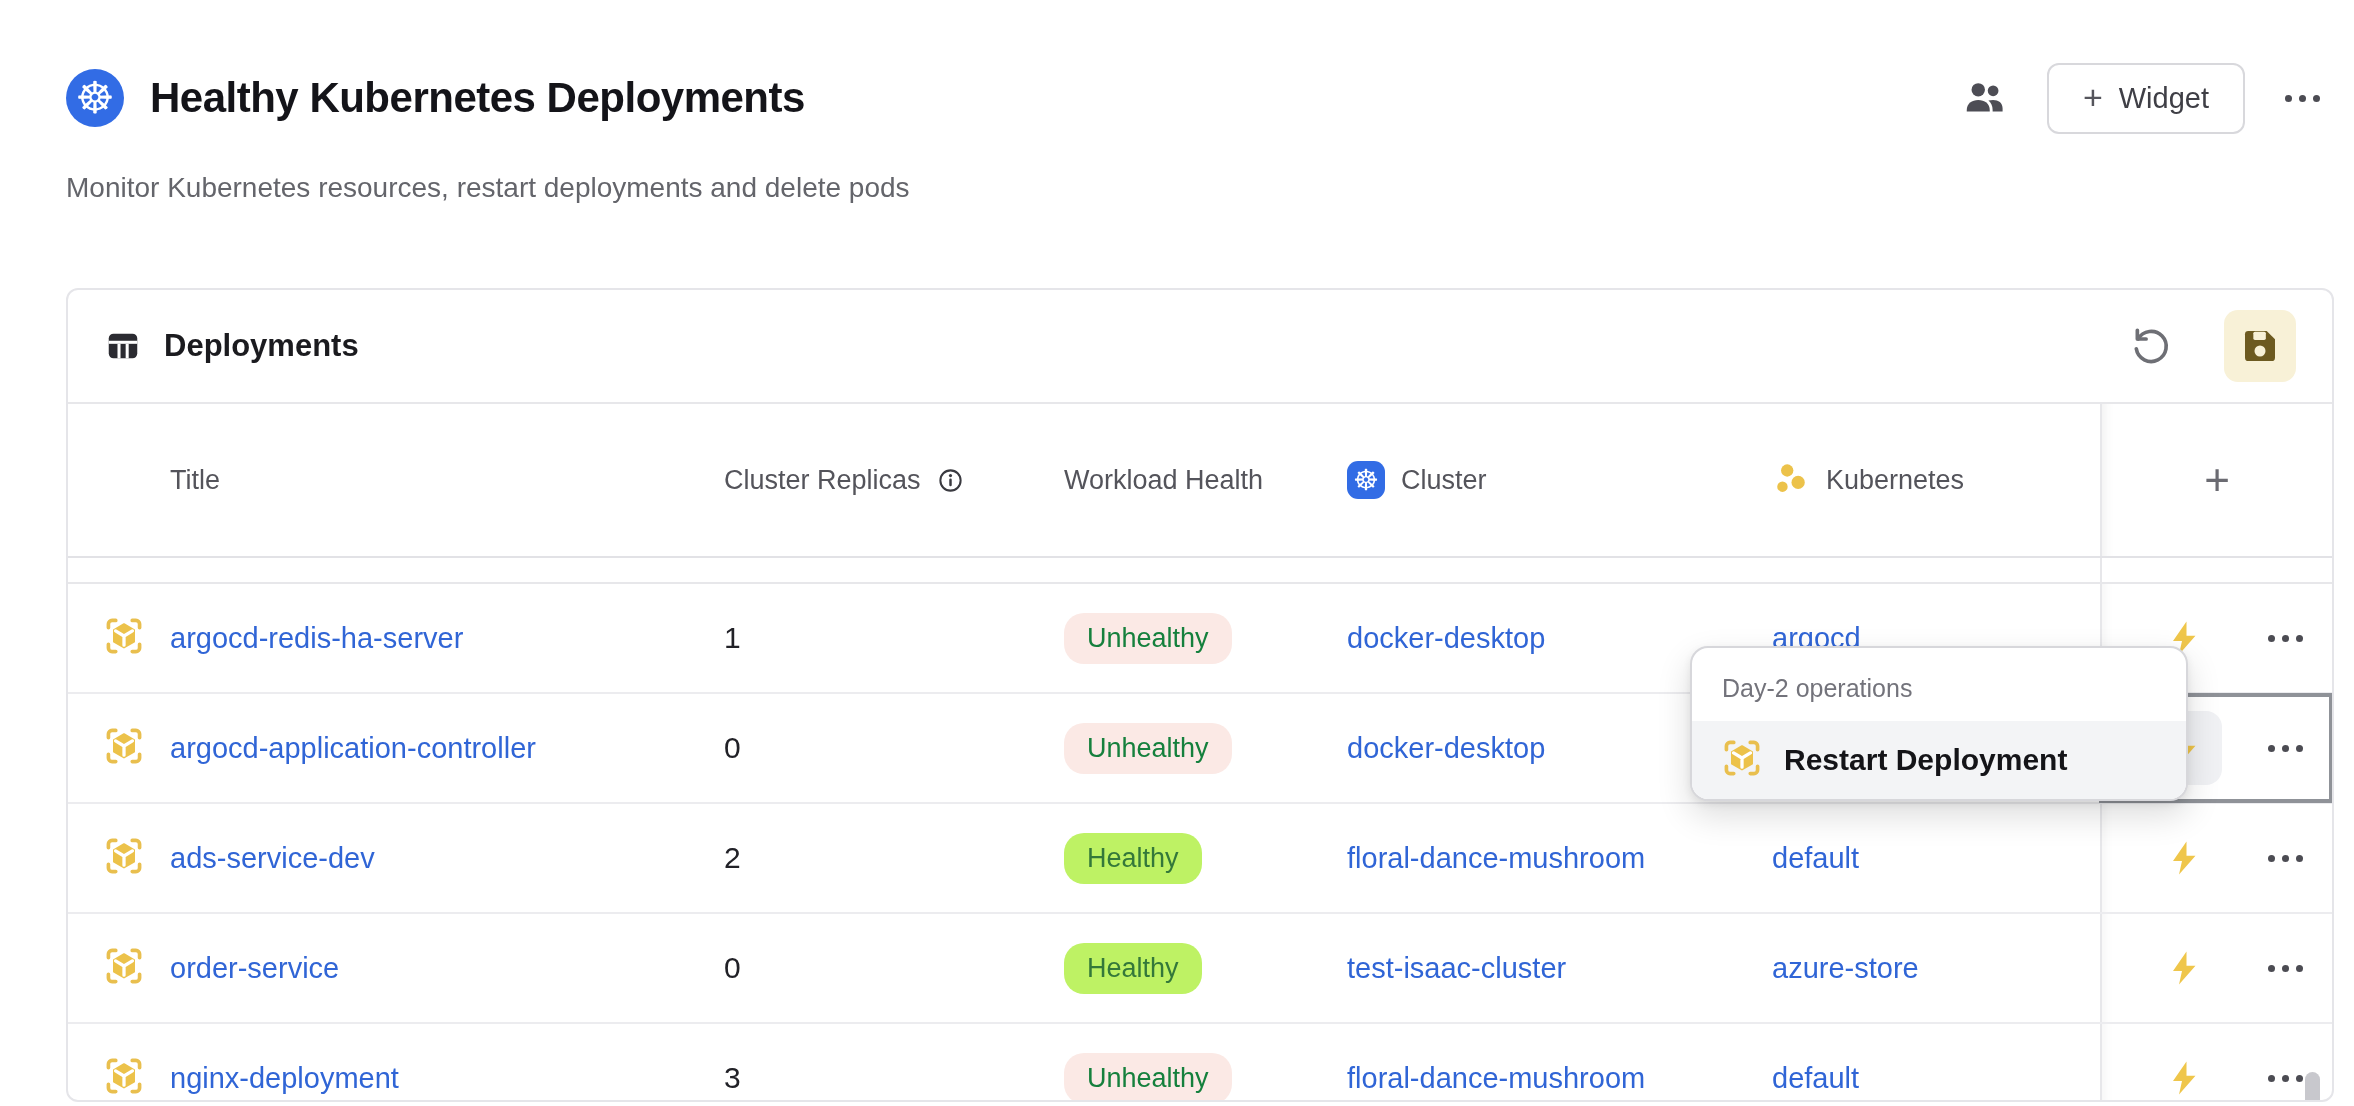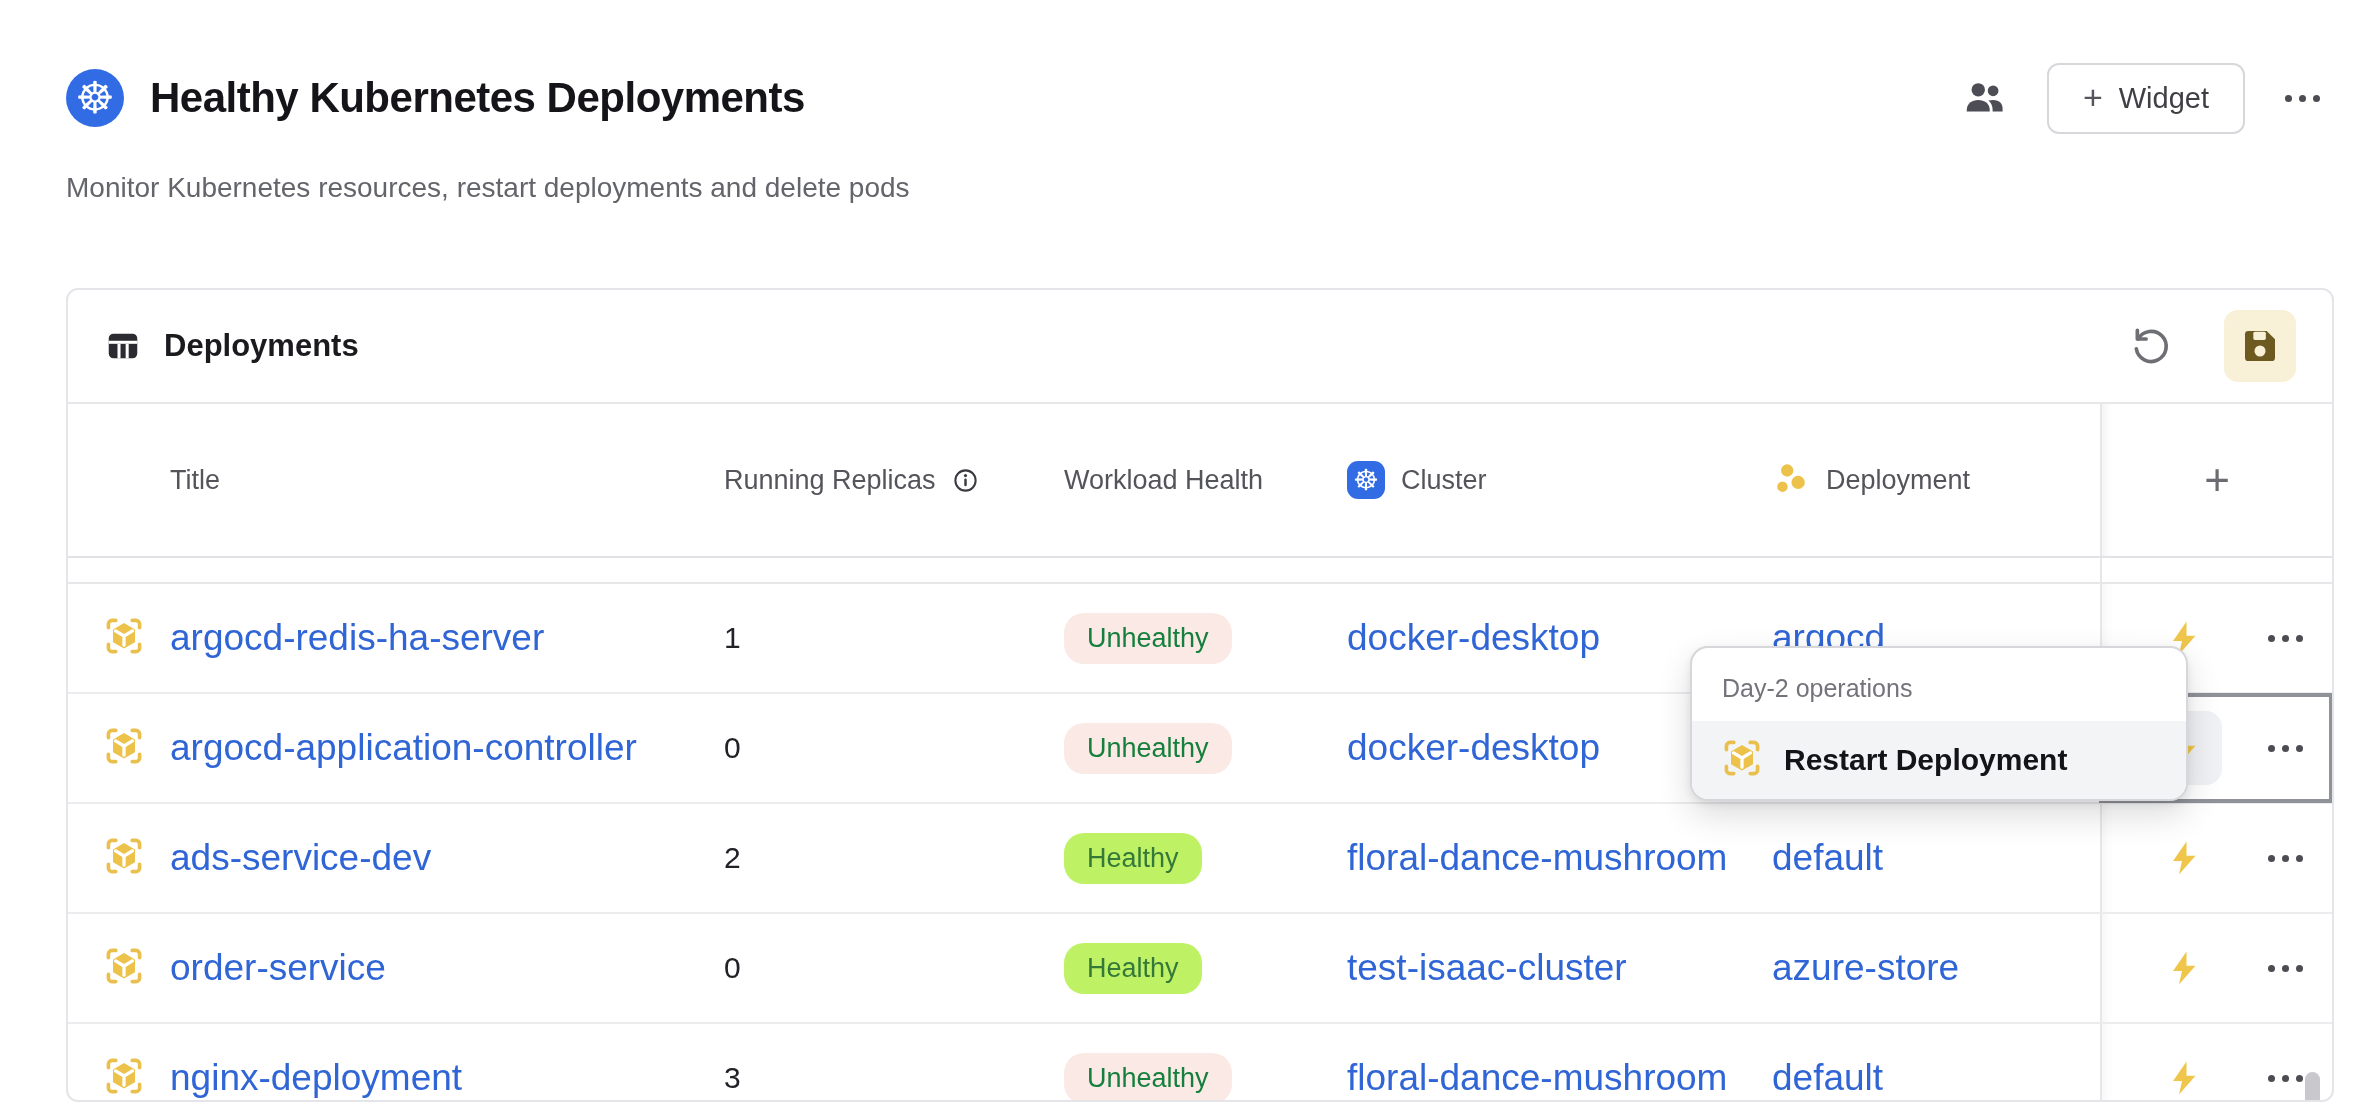--- a/index.html
+++ b/index.html
@@ -41,21 +41,21 @@
   .th { display: flex; align-items: center; gap: 16px; font-size: 27px; color: #54545b; }
   .th.first { padding-left: 102px; }
   .th-plus { display: flex; align-items: center; justify-content: center; font-size: 44px;
     color: #6b6b72; border-left: 2px solid #e7e7ea; box-shadow: inset 14px 0 12px -12px rgba(0,0,0,.07);
     cursor: pointer; }
   .sliver { height: 26px; border-bottom: 2px solid #e7e7ea; }
   .sliver .pad { border-left: 2px solid #e7e7ea; grid-column: 6; }
   .row { height: 110px; border-bottom: 2px solid #ececef; }
   .cell { display: flex; align-items: center; }
   .cell-title { padding-left: 34px; gap: 24px; }
-  .row-link { font-size: 37px; font-weight: 500; color: #3065d6; text-decoration: none; cursor: pointer; }
+  .row-link { font-size: 29px; font-weight: 500; color: #3065d6; text-decoration: none; cursor: pointer; }
   .replicas { font-size: 30px; color: #212127; }
   .badge { padding: 10px 23px; border-radius: 20px; font-size: 27px; font-weight: 500; }
   .badge.unhealthy { background: #fbe9e5; color: #15803d; }
   .badge.healthy { background: #bef264; color: #34783a; }
   .cell-actions { gap: 46px; padding-left: 46px; border-left: 2px solid #e7e7ea;
     box-shadow: inset 14px 0 12px -12px rgba(0,0,0,.05); position: relative; }
   .cell-actions.selected { outline: 4px solid #8f9298; outline-offset: -3px; }
   .bolt-wrap { display: flex; align-items: center; justify-content: center;
     width: 74px; height: 74px; border-radius: 16px; cursor: pointer; }
   .bolt-wrap.hovered { background: #f0f1f4; }
@@ -129,21 +129,21 @@
         <circle cx="12" cy="15" r="3.3" fill="#f8f1d7"></circle>
       </svg>
     </button>
   </div>
 
   <div class="grid-row thead">
     <div class="th first">
       <span>Title</span>
     </div>
     <div class="th">
-      <span>Running Replicas</span>
+      <span>Cluster Replicas</span>
       <svg viewBox="0 0 24 24" width="27" height="27">
         <circle cx="12" cy="12" r="9" stroke="#3a3a40" stroke-width="1.8" fill="none"></circle>
         <circle cx="12" cy="7.6" r="1.4" fill="#3a3a40"></circle>
         <rect x="10.9" y="10.2" width="2.2" height="7" rx="1.1" fill="#3a3a40"></rect>
       </svg>
     </div>
     <div class="th">
       <span>Workload Health</span>
     </div>
     <div class="th">
@@ -151,21 +151,21 @@
       <span>Cluster</span>
     </div>
     <div class="th">
       <svg viewBox="0 0 40 40" width="38" height="38">
         <g fill="#ecc24a">
             <circle cx="16" cy="10" r="6.5"></circle>
             <circle cx="11" cy="27" r="5.5"></circle>
             <circle cx="27.5" cy="22.5" r="7"></circle>
           </g>
       </svg>
-      <span>Deployment</span>
+      <span>Kubernetes</span>
     </div>
     <div class="th-plus">
       <span>+</span>
     </div>
   </div>
 
   <div class="grid-row sliver">
       <div class="pad"></div>
     </div>
 

